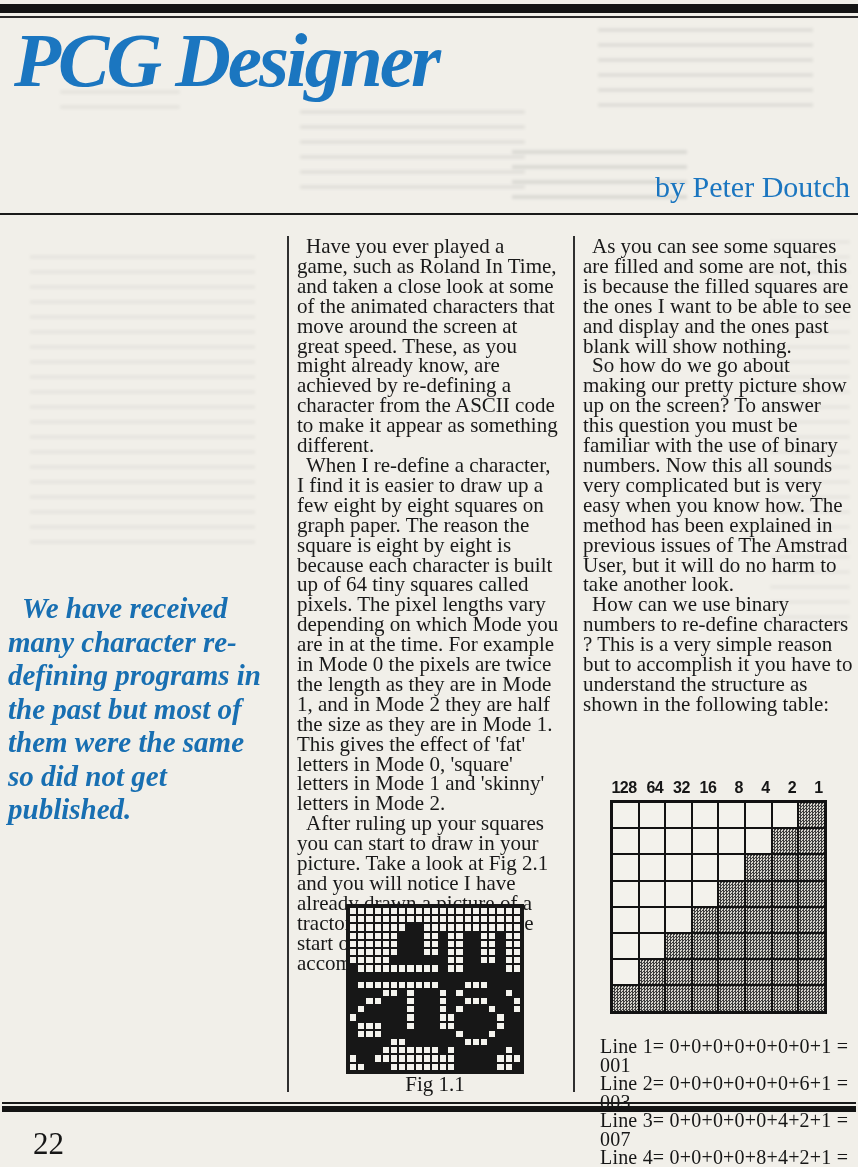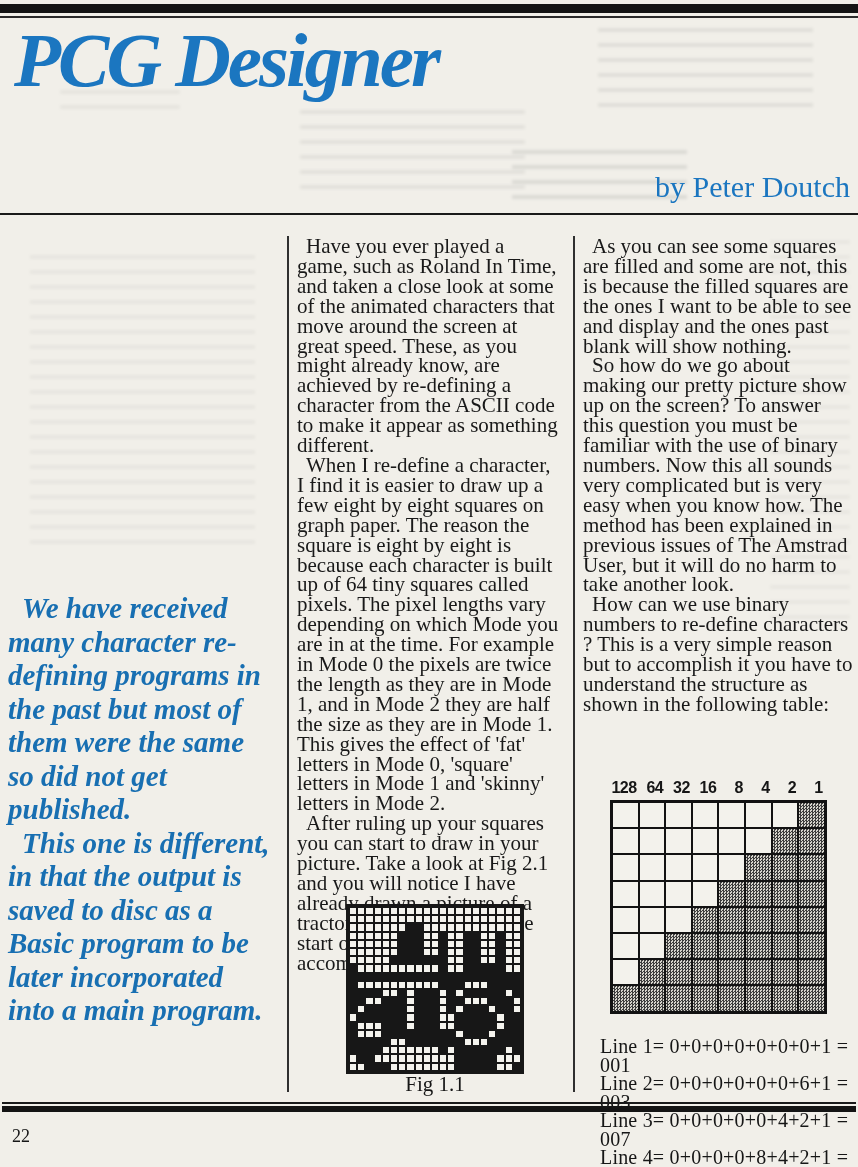--- a/index.html
+++ b/index.html
@@ -76,21 +76,21 @@
   }
   .equations{
     position:absolute;left:600px;top:1037px;
     font-size:20px;line-height:18.5px;color:#161616;letter-spacing:0.2px;
   }
   .equations div{margin:0;}
 
   
   .footer-thin{position:absolute;left:2px;top:1102px;width:854px;height:2px;background:#1a1a1a;}
   .footer-thick{position:absolute;left:2px;top:1106px;width:854px;height:6px;background:#141414;}
-  .page-number{position:absolute;left:12px;top:1126px;font-size:18px;color:#161616;}
+  .page-number{position:absolute;left:33px;top:1126px;font-size:31px;color:#161616;}
   .magazine{position:absolute;left:64px;top:1173px;font-size:16px;letter-spacing:0.4px;color:#161616;}
 
   
   .ghost{
     position:absolute;opacity:0.13;filter:blur(1.6px);
     background:repeating-linear-gradient(180deg,#6e6e6e 0 4px,transparent 4px 15px);
   }
   .g1{left:512px;top:150px;width:175px;height:60px;opacity:0.16;}
   .g2{left:598px;top:28px;width:215px;height:88px;opacity:0.12;}
   .g3{left:30px;top:255px;width:225px;height:300px;opacity:0.07;}
@@ -115,21 +115,20 @@
 
   <div class="title">PCG Designer</div>
   <div class="byline">by Peter Doutch</div>
   <div class="header-rule"></div>
 
   <div class="vline v1"></div>
   <div class="vline v2"></div>
 
   <div class="pullquote" id="pullquote">
       <p>We have received many character re-defining programs in the past but most of them were the same so did not get published.</p>
-      <p>This one is different, in that the output is saved to disc as a Basic program to be later incorporated into a main program.</p>
     </div>
 
   <div class="bodycol col-middle" id="col-middle">
       <p>Have you ever played a game, such as Roland In Time, and taken a close look at some of the animated characters that move around the screen at great speed. These, as you might already know, are achieved by re-defining a character from the ASCII code to make it appear as something different.</p>
       <p>When I re-define a character, I find it is easier to draw up a few eight by eight squares on graph paper. The reason the square is eight by eight is because each character is built up of 64 tiny squares called pixels. The pixel lengths vary depending on which Mode you are in at the time. For example in Mode 0 the pixels are twice the length as they are in Mode 1, and in Mode 2 they are half the size as they are in Mode 1. This gives the effect of 'fat' letters in Mode 0, 'square' letters in Mode 1 and 'skinny' letters in Mode 2.</p>
       <p>After ruling up your squares you can start to draw in your picture. Take a look at Fig 2.1 and you will notice I have already drawn a picture of a tractor, which appears at the start of the program accompanying this article.</p>
     </div>
   <div class="bodycol col-right" id="col-right">
       <p>As you can see some squares are filled and some are not, this is because the filled squares are the ones I want to be able to see and display and the ones past blank will show nothing.</p>
       <p>So how do we go about making our pretty picture show up on the screen? To answer this question you must be familiar with the use of binary numbers. Now this all sounds very complicated but is very easy when you know how. The method has been explained in previous issues of The Amstrad User, but it will do no harm to take another look.</p>

